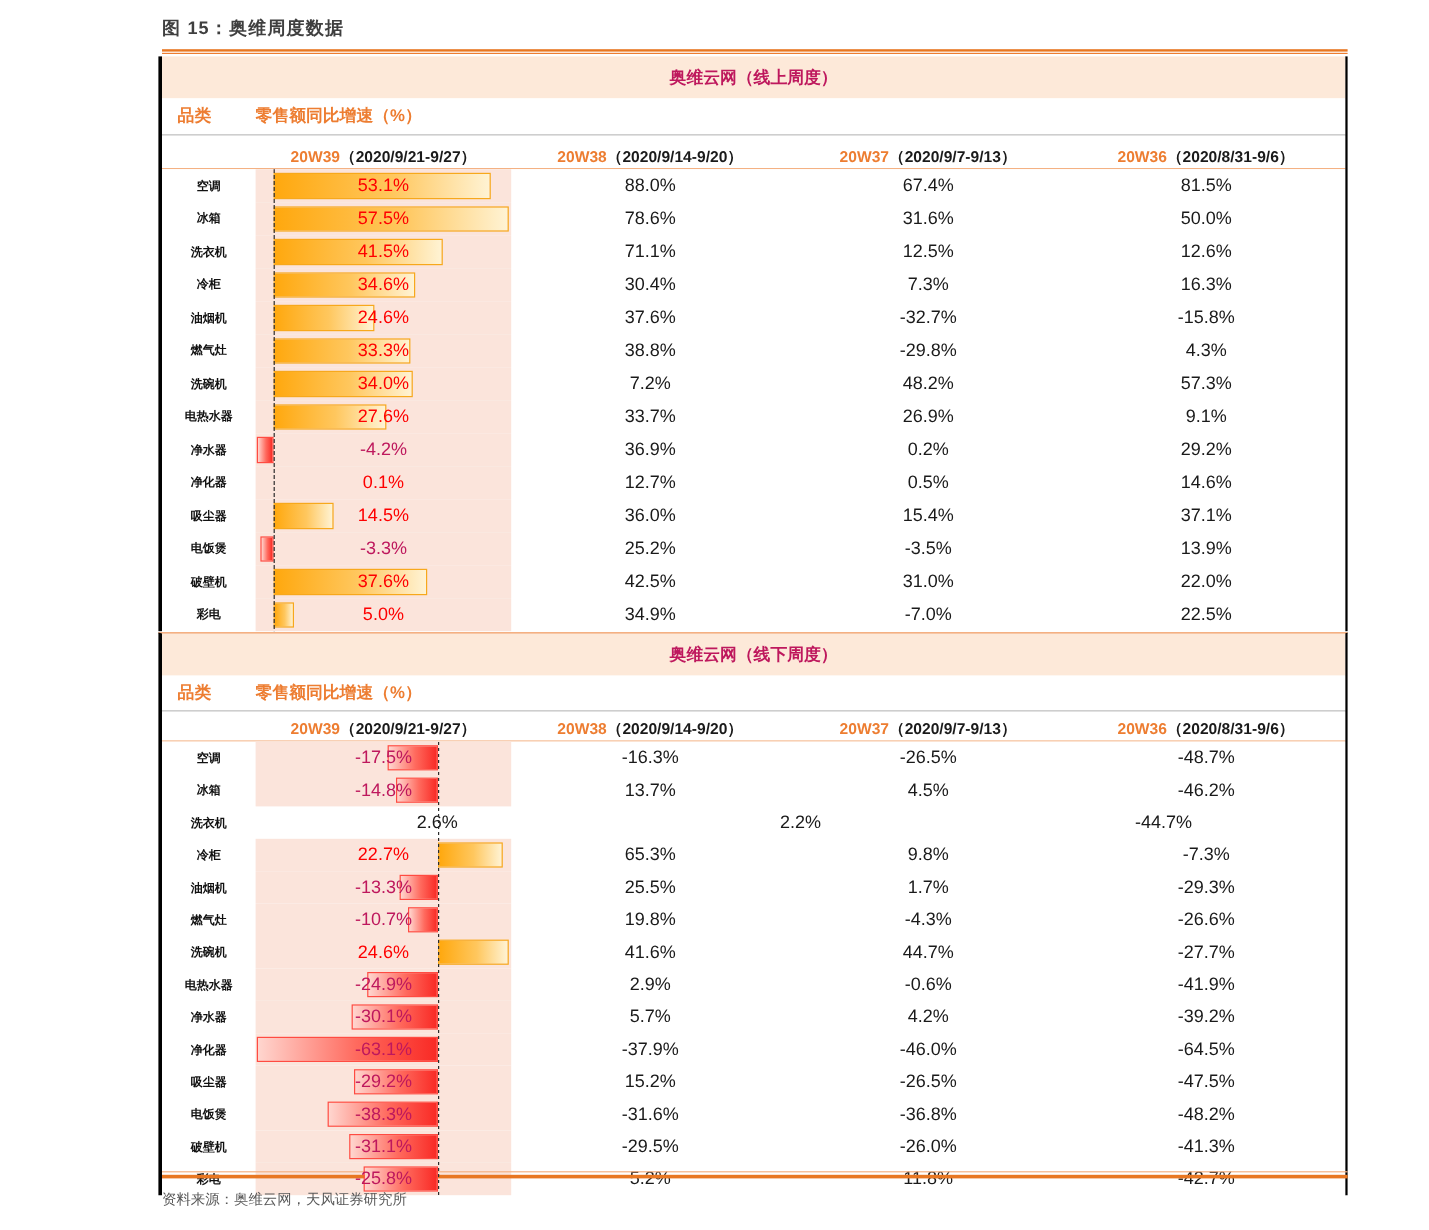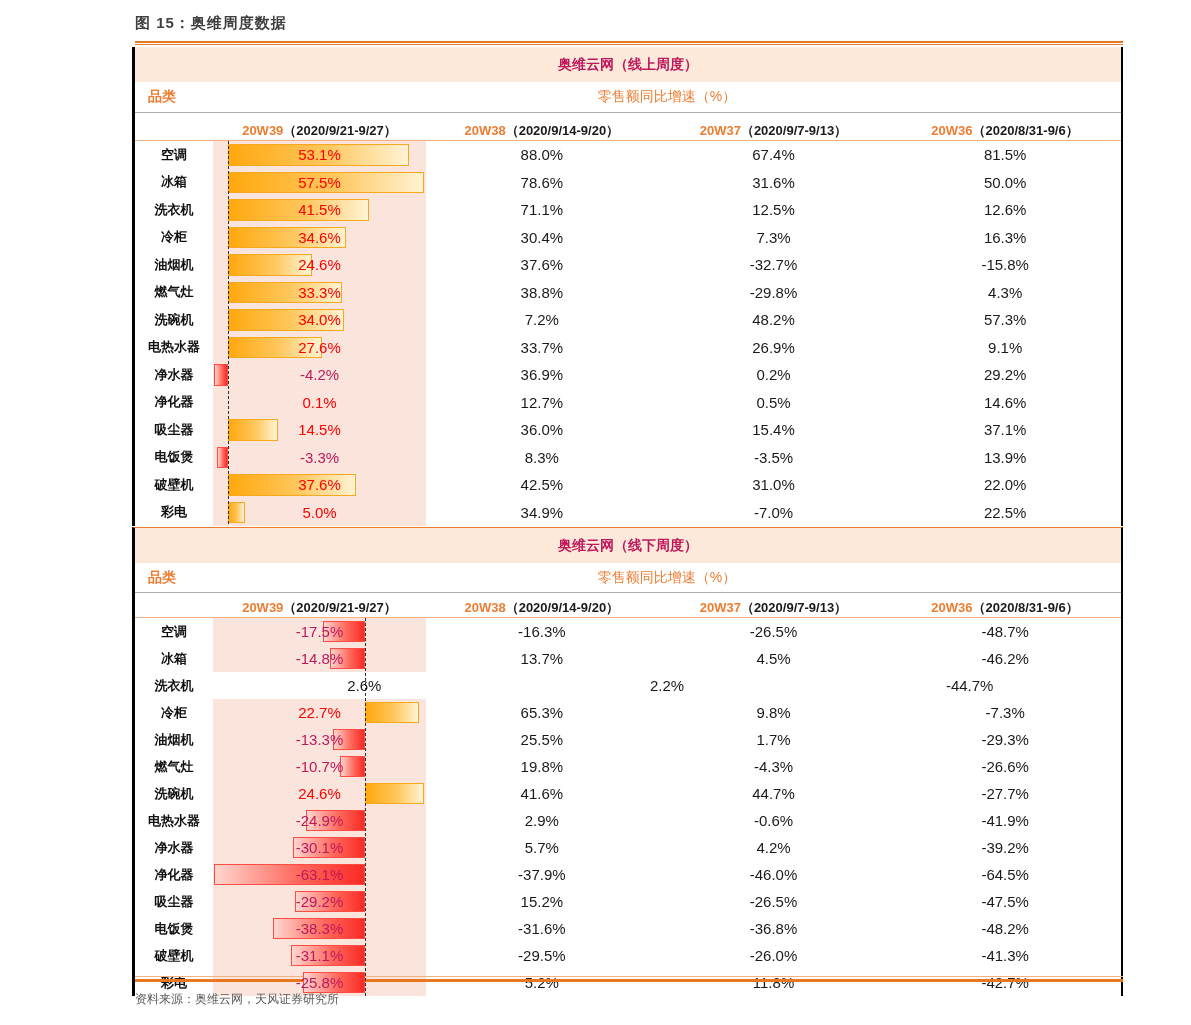--- a/index.html
+++ b/index.html
@@ -16,37 +16,37 @@
   .tables-wrap{position:absolute;left:94px;top:47px;width:991px;}
 
   .avc-table{border-left:3px solid #000;border-right:2px solid #000;box-sizing:border-box;width:991px;}
   .avc-table + .avc-table{border-top:1px solid #ed7d31;margin-top:1px;}
 
   .t-title-row{height:35px;background:#fde9d9;display:flex;align-items:center;justify-content:center;
                font-size:14px;font-weight:bold;color:#be185d;}
   .t-head-row{display:flex;align-items:center;background:#fff;}
   .tbl-0 .t-head-row{height:30px;} .tbl-1 .t-head-row{height:29px;}
   .cat-h{width:78px;box-sizing:border-box;padding-left:13px;font-size:14px;font-weight:bold;color:#ed7d31;}
-  .metric-h{flex:1;text-align:center;font-size:14px;font-weight:normal;color:#ed7d31;}
+  .metric-h{flex:1;text-align:left;font-size:14px;font-weight:bold;color:#ed7d31;}
 
   .hairline{height:1px;background:#aeaeae;}
   .orangeline{height:1px;background:#f4b183;}
 
   .week-row{display:flex;align-items:flex-end;background:#fff;font-size:13px;font-weight:bold;color:#1a1a1a;}
   .tbl-0 .week-row{height:27px;} .tbl-1 .week-row{height:24px;}
   .week-row .spacer{width:78px;}
   .week-cell{text-align:center;}
   .week-cell.w0{width:213px;}
   .week-cell.wn{width:231.6px;}
   .week-code{color:#ed7d31;}
 
   .t-body{position:relative;background:#fff;}
   .trow{display:flex;align-items:center;}
   .tbl-0 .trow{height:27.5px;} .tbl-1 .trow{height:27px;}
-  .c-cat{width:78px;text-align:center;font-size:13px;font-weight:bold;color:#111111;}
+  .c-cat{width:78px;text-align:center;font-size:10px;font-weight:bold;color:#111111;}
   .c-bar{width:213px;align-self:stretch;position:relative;background:#fbe4db;
          display:flex;align-items:center;justify-content:center;}
   .c-bar .bv{position:relative;z-index:2;font-size:15px;}
   .bv.pos{color:#fe0000;} .bv.neg{color:#be185d;}
   .bar{position:absolute;top:3px;bottom:3px;box-sizing:border-box;z-index:1;}
   .bar.pos{background:linear-gradient(90deg,#ffa80e 0%,#ffc75e 55%,#fff3d4 100%);
            border:1px solid #f7a81c;}
   .bar.neg{background:linear-gradient(90deg,#ffd6cf 0%,#ff6a5e 55%,#f92a25 100%);
            border:1px solid #ff4b42;}
   .baseline{position:absolute;top:0;bottom:0;width:1px;z-index:3;
@@ -197,21 +197,21 @@
             <div class="c-val">36.0%</div>
             <div class="c-val">15.4%</div>
             <div class="c-val">37.1%</div>
           </div>
           <div class="trow">
             <div class="c-cat">电饭煲</div>
             <div class="c-bar">
               <div class="bar neg" style="width: 11.2px; left: 4.1px;"></div>
               <span class="bv neg">-3.3%</span>
             </div>
-            <div class="c-val">8.3%</div>
+            <div class="c-val">25.2%</div>
             <div class="c-val">-3.5%</div>
             <div class="c-val">13.9%</div>
           </div>
           <div class="trow">
             <div class="c-cat">破壁机</div>
             <div class="c-bar">
               <div class="bar pos" style="width: 128px; left: 15.3px;"></div>
               <span class="bv pos">37.6%</span>
             </div>
             <div class="c-val">42.5%</div>

